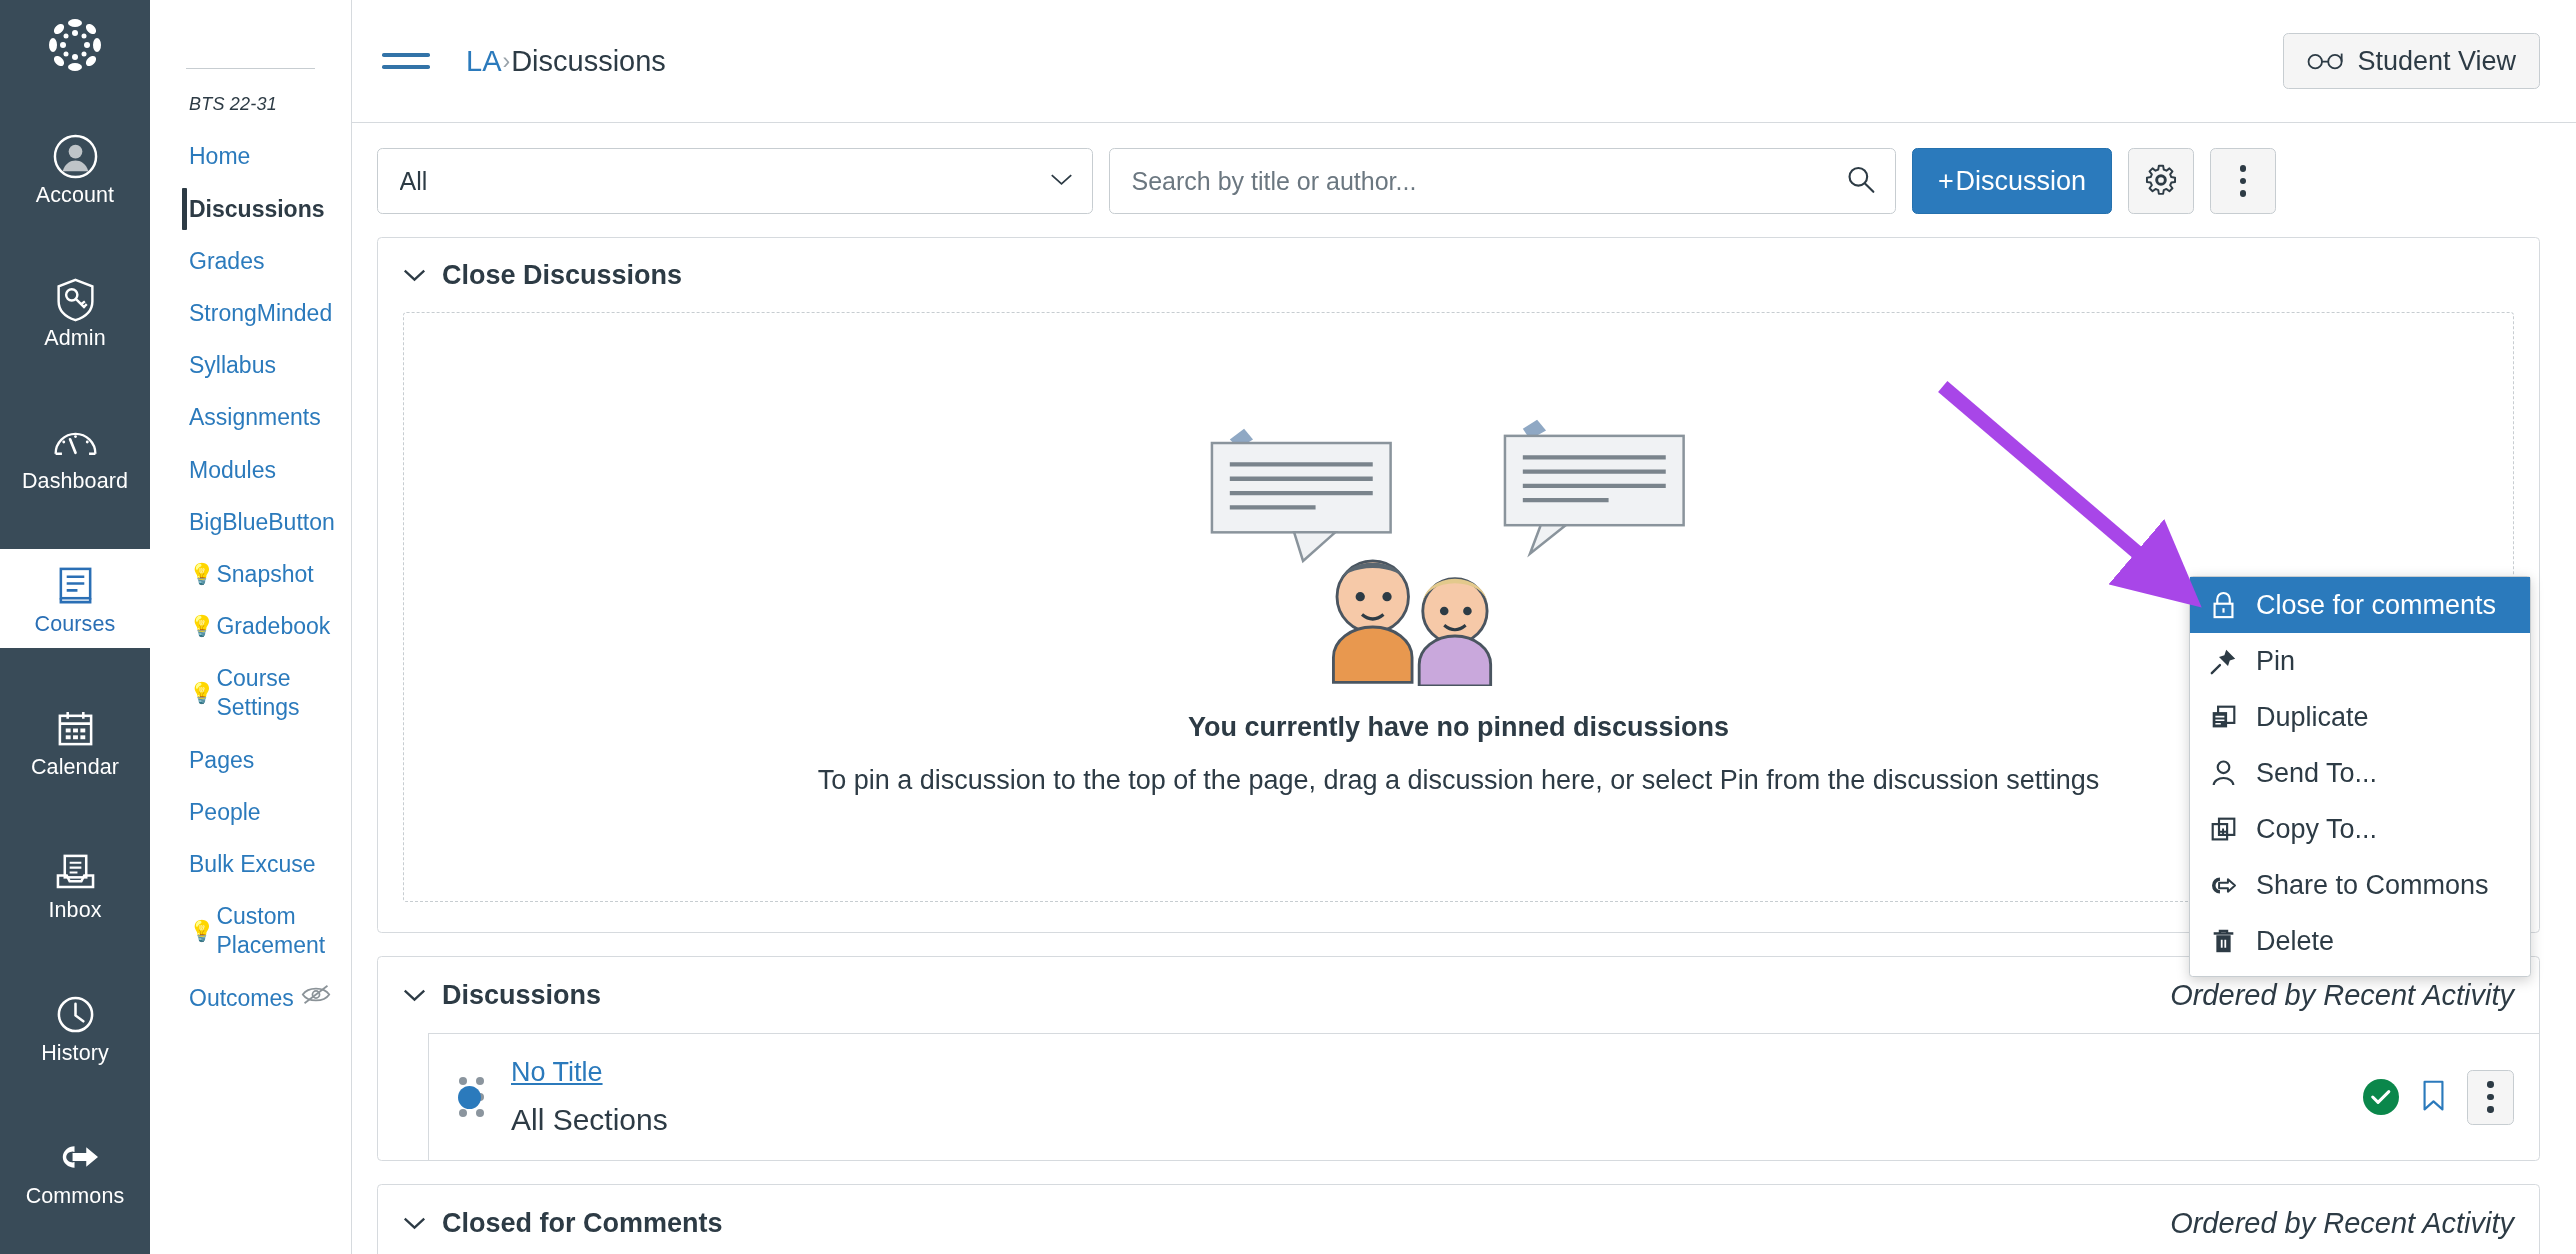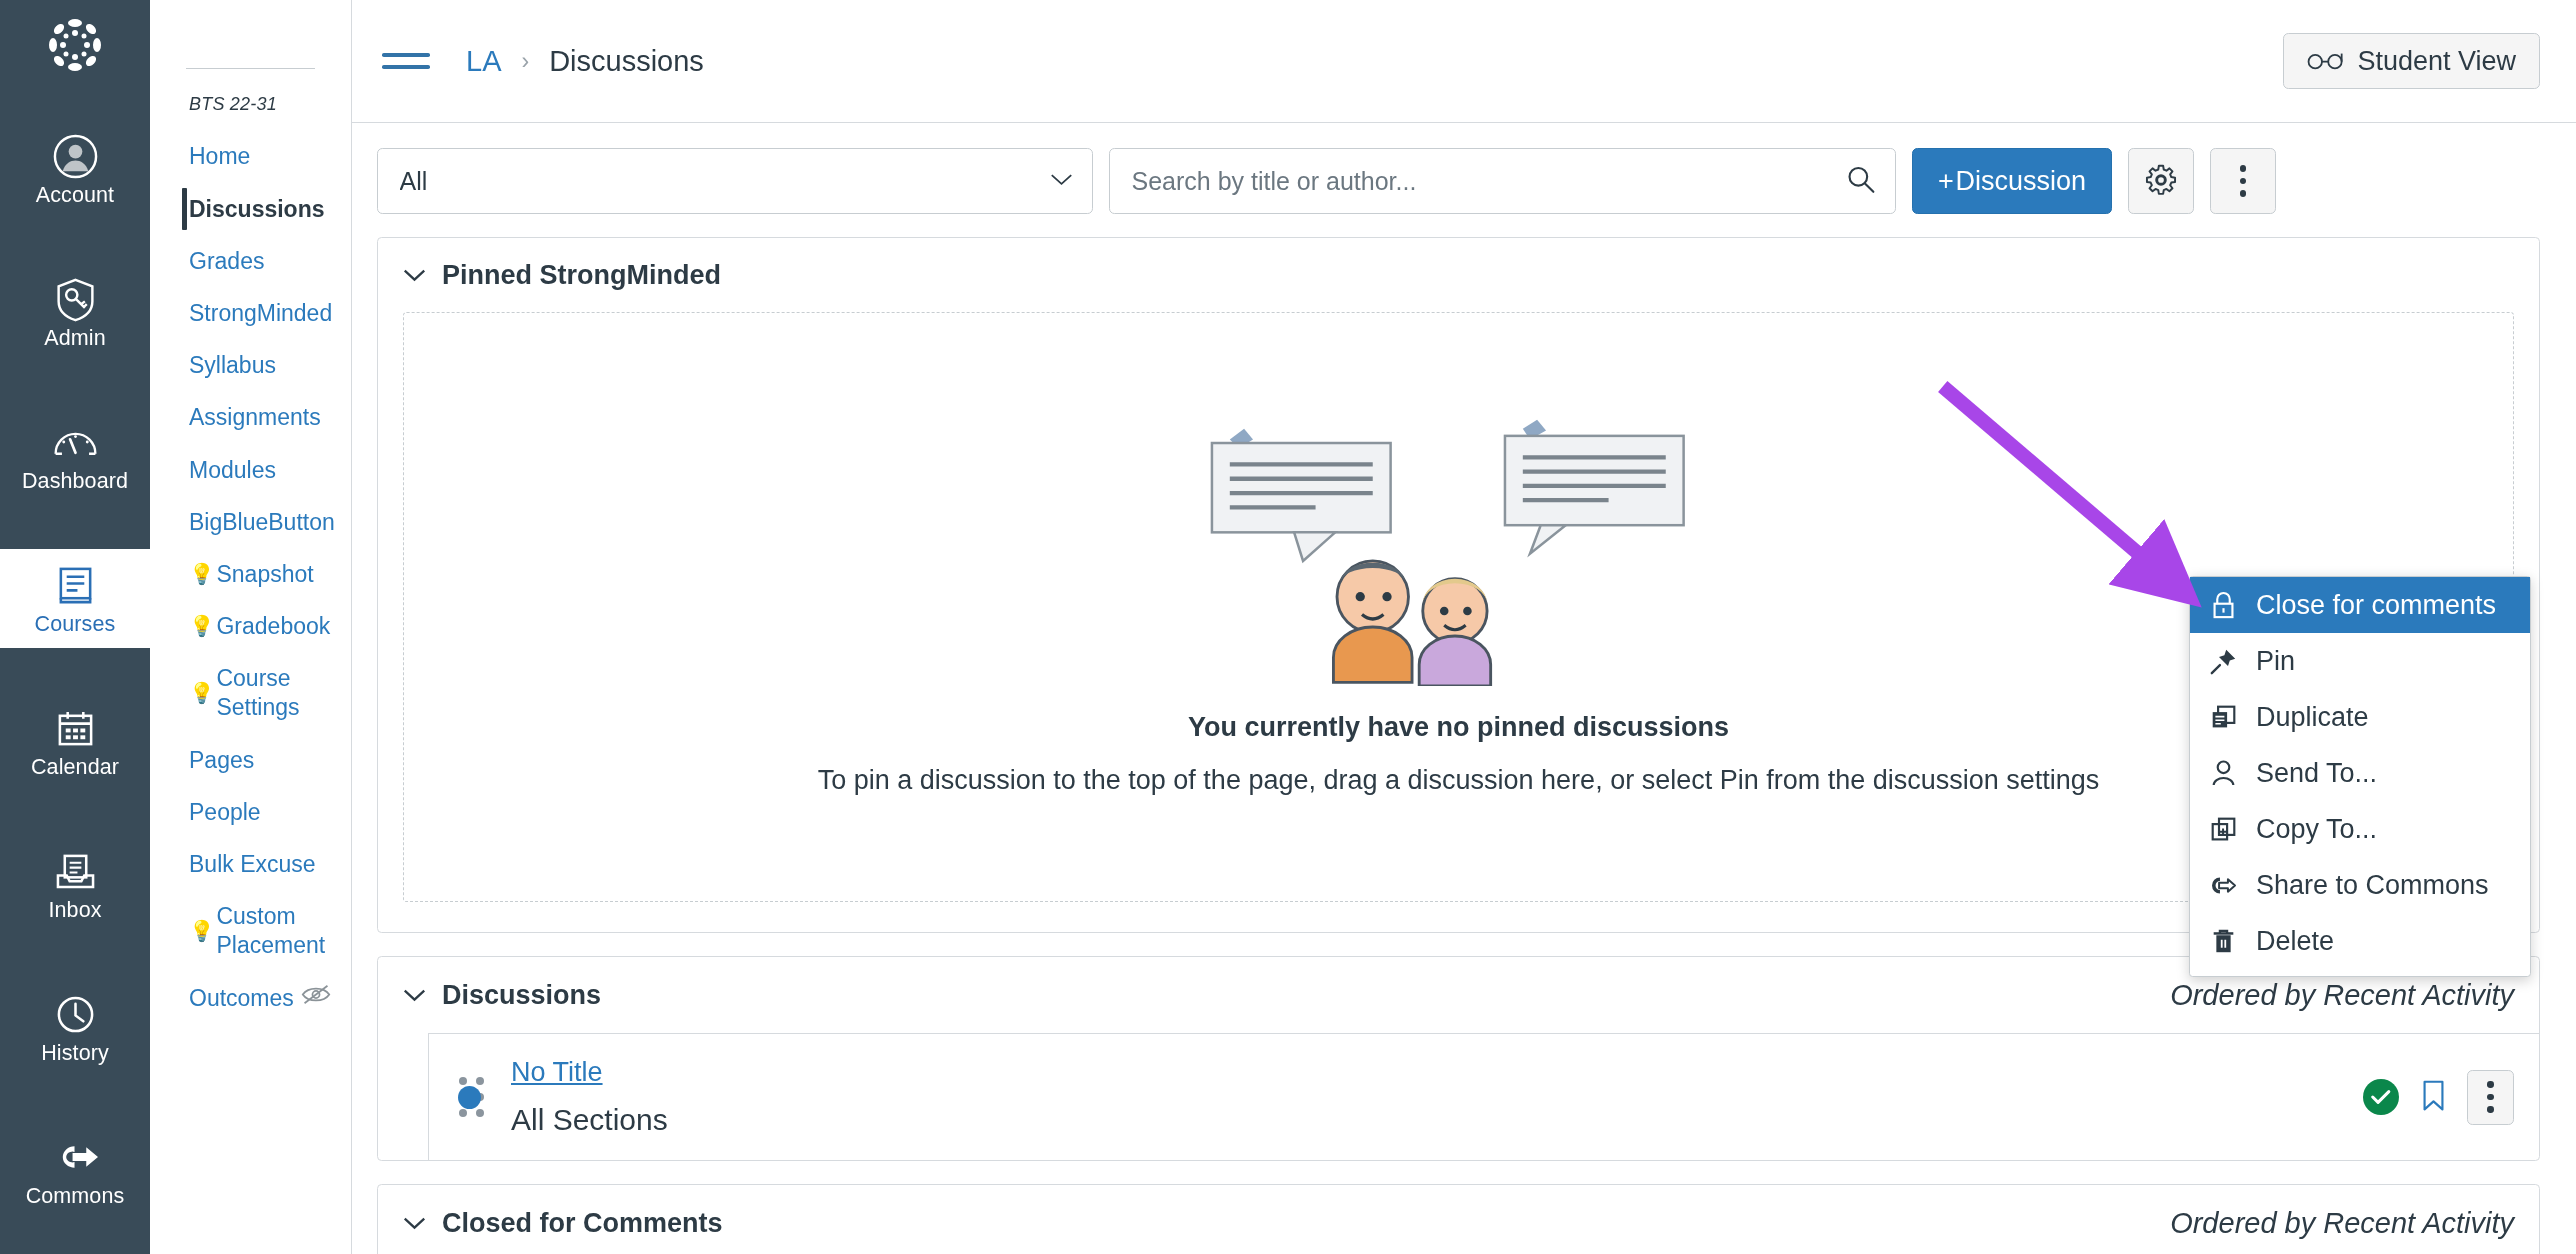--- a/index.html
+++ b/index.html
@@ -54,21 +54,21 @@
   .cn-eye { margin-left: auto; margin-right: 10.7px; opacity: .55; }
 
   
   .main { flex: 1 1 auto; min-width: 0; display: flex; flex-direction: column; position: relative; }
   .topbar {
     height: 123px; flex: 0 0 123px; border-bottom: 0.9px solid #d6dade;
     display: flex; align-items: center; padding: 0 36px 0 30px; background: #fff;
   }
   .hamburger { width: 48px; height: 39px; display: flex; flex-direction: column; justify-content: center; gap: 8px; cursor: pointer; margin-right: 36px;}
   .hamburger span { display: block; height: 3.6px; background: #3273A8; border-radius: 1.8px; }
-  .crumbs { display: flex; align-items: center; gap: 20px; font-size: 29px; }
+  .crumbs { display: flex; align-items: center; gap: 1px; font-size: 29px; }
   .crumb-link { color: #2B7ABC; text-decoration: none; cursor: pointer; }
   .crumb-sep { color: #9aa3aa; font-size: 23px; }
   .crumb-cur { color: #2D3B45; }
   .student-view {
     margin-left: auto; display: flex; align-items: center; gap: 12.5px;
     border: 0.9px solid #C7CDD1; border-radius: 5.4px; background: #F5F5F5;
     padding: 11.6px 23px; font-size: 27px; color: #2D3B45; cursor: pointer;
   }
 
   .toolbar { display: flex; align-items: center; gap: 16px; padding: 25px 36px 0 25px; }
@@ -457,21 +457,21 @@
 
     <div class="content">
 
       <div class="panel">
         <div class="panel-head">
           <span class="chev">
             <svg width="23" height="14.3" viewBox="0 0 26 16">
                 <path d="M2 3 L13 13 L24 3" fill="none" stroke="#2D3B45" stroke-width="2.6"></path>
               </svg>
           </span>
-          <span>Pinned StrongMinded</span>
+          <span>Close Discussions</span>
         </div>
         <div class="dropzone">
           <div class="empty-illu">
             <svg width="537" height="268" viewBox="0 0 300 150">
               <g>
                 <path d="M22 12 l8 -6 l5 6 l-8 5 z" fill="#8FA8C4"></path>
                 <rect x="12" y="14" width="100" height="50" fill="#F0F2F4" stroke="#8a949c" stroke-width="1.4"></rect>
                 <path d="M58 64 l5 16 l18 -16 z" fill="#F0F2F4" stroke="#8a949c" stroke-width="1.4"></path>
                 <path d="M22 26 h80 M22 34 h80 M22 42 h80 M22 50 h48" stroke="#7a848c" stroke-width="2.4"></path>
               </g>

